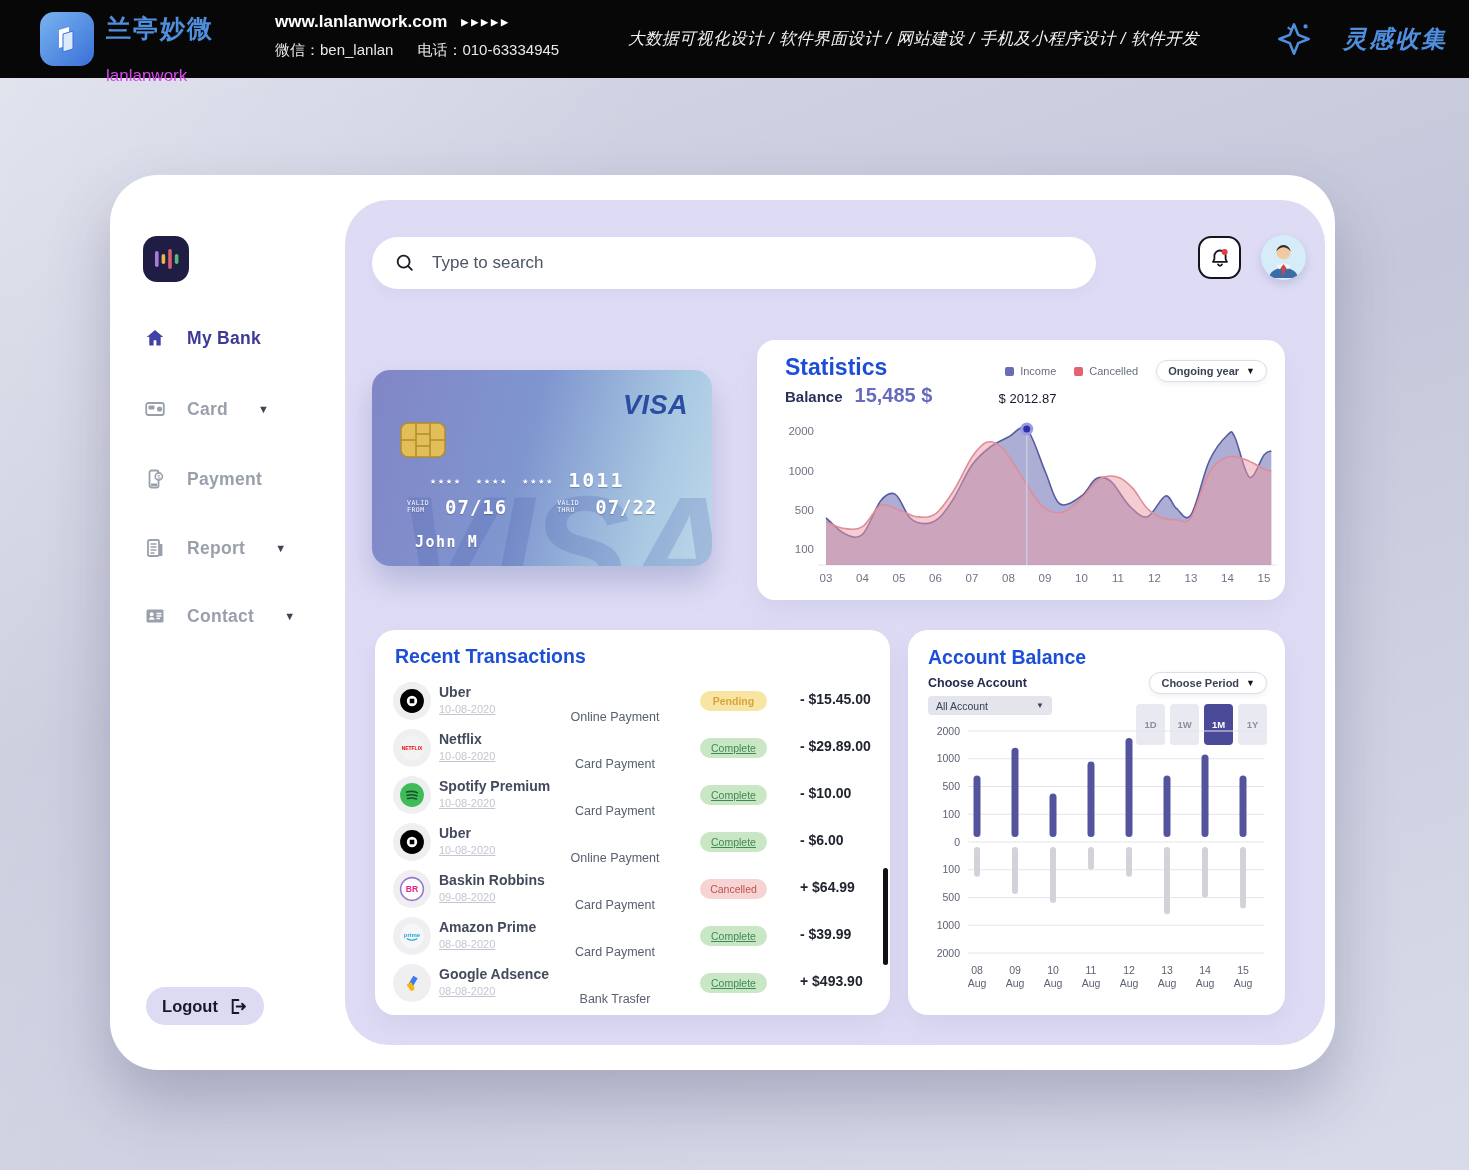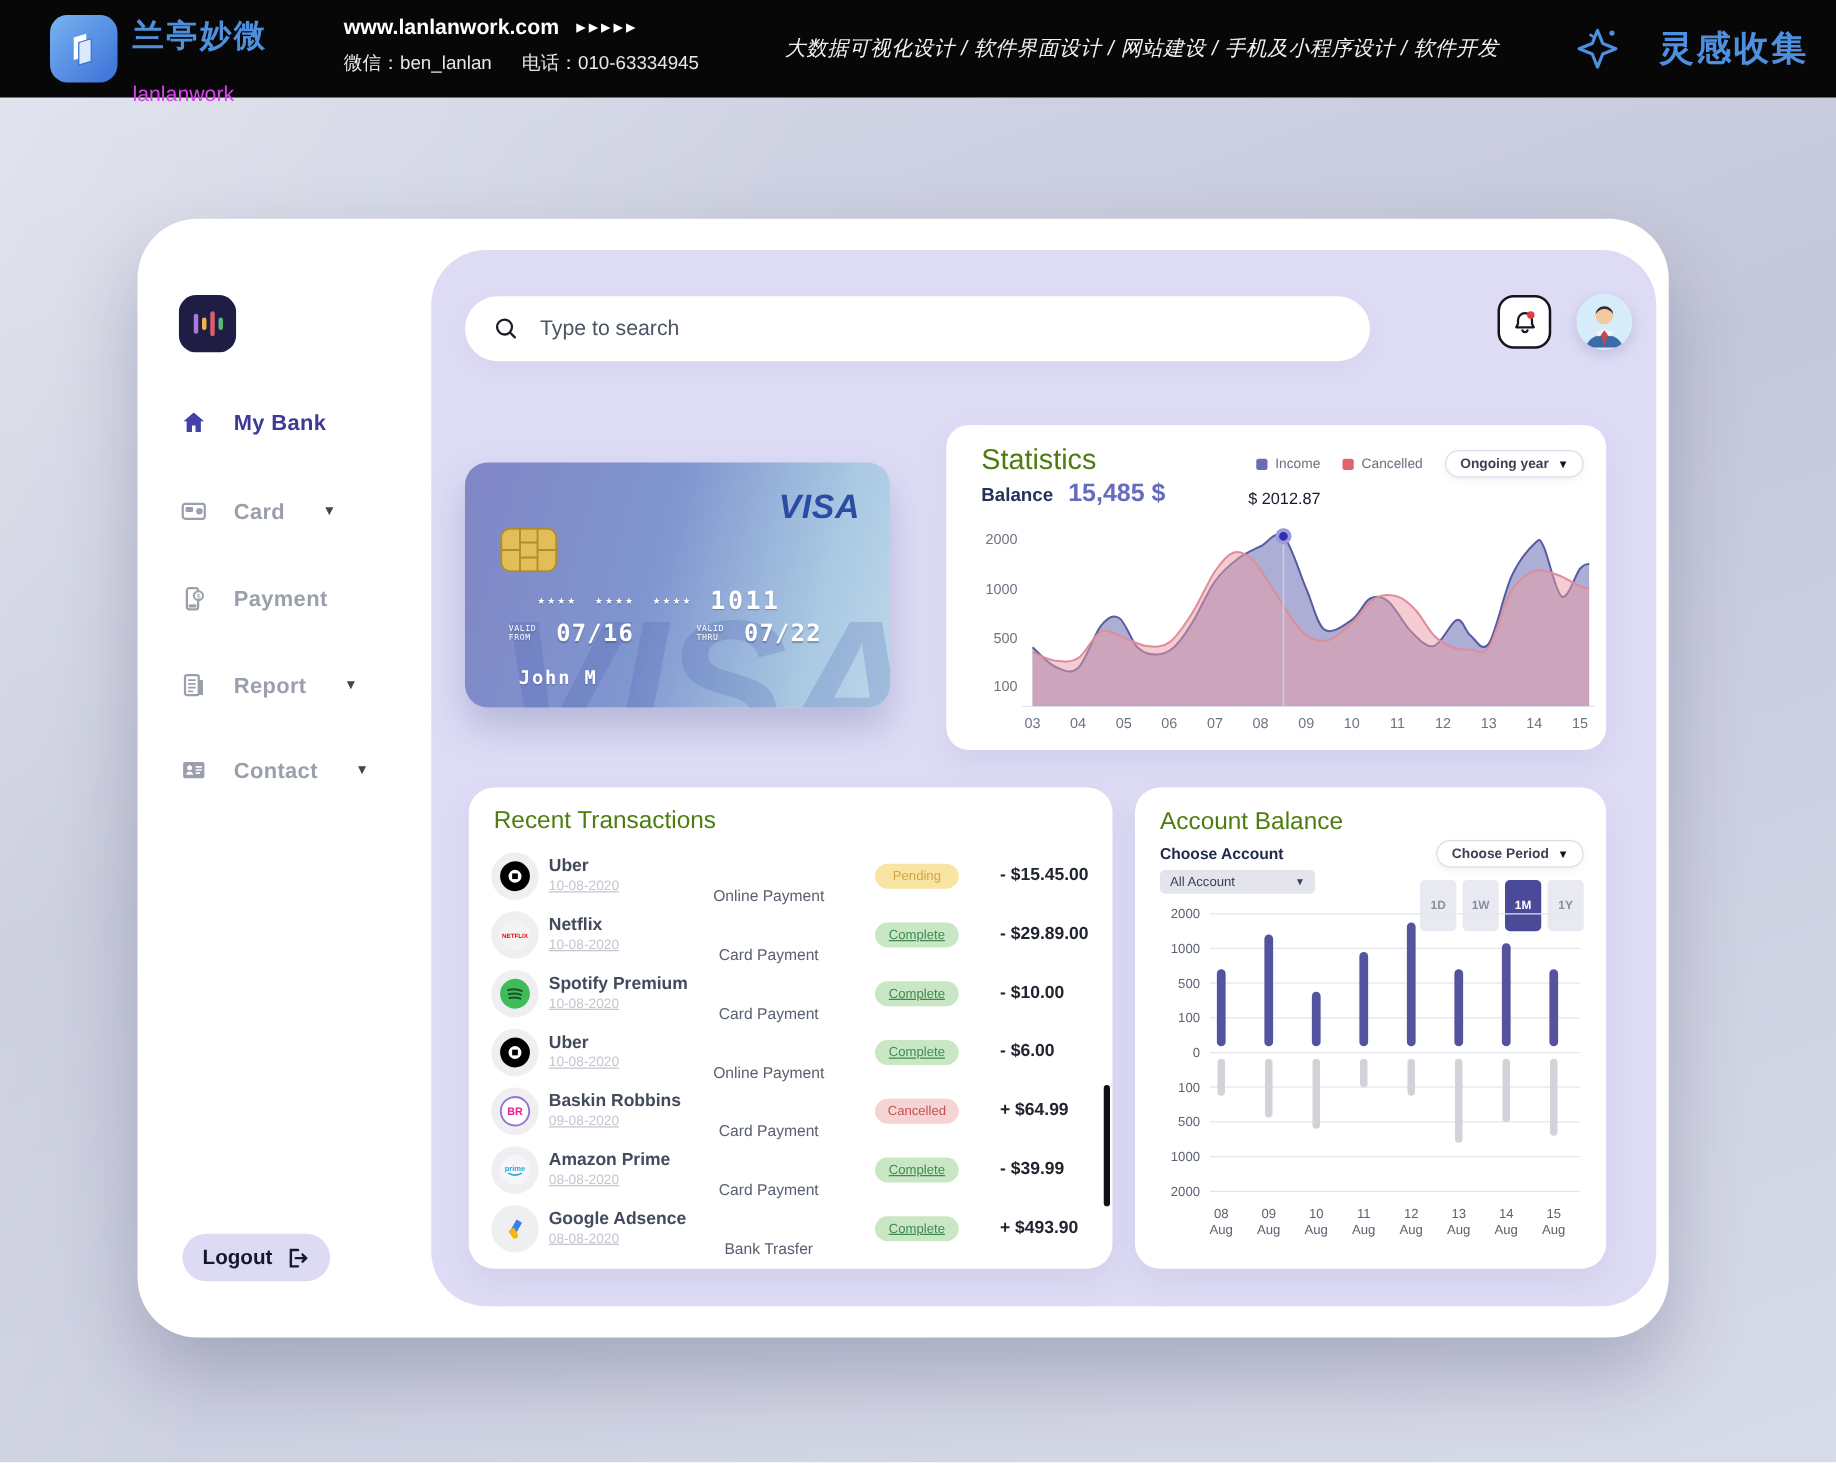--- a/index.html
+++ b/index.html
@@ -13,21 +13,21 @@
     background:linear-gradient(135deg,#79b4f0,#3a6fd8);display:flex;align-items:center;justify-content:center;}
   .tb-brand{position:absolute;left:106px;top:12px;}
   .tb-brand-cn{font-size:25px;font-weight:bold;color:#4f8fdc;letter-spacing:2px;}
   .tb-brand-en{font-size:17px;color:#d946ef;margin-top:21px;}
   .tb-contact{position:absolute;left:275px;top:12px;}
   .tb-web{font-size:17px;font-weight:bold;color:#fff;display:flex;align-items:center;gap:14px;}
   .tb-arrows{font-size:9px;letter-spacing:3px;color:#fff;}
   .tb-line2{margin-top:9px;font-size:15px;color:#e8e8e8;display:flex;gap:24px;}
   .tb-services{position:absolute;left:628px;top:28px;width:600px;font-size:16.5px;font-style:italic;color:#f2f2f2;letter-spacing:.5px;}
   .tb-right{position:absolute;right:22px;top:18px;display:flex;align-items:center;gap:8px;}
-  .tb-right-text{font-size:28px;font-weight:bold;color:#4f8fe0;letter-spacing:2px;margin-left:20px;}
+  .tb-right-text{font-size:24px;font-weight:bold;font-style:italic;color:#4f8fe0;letter-spacing:2px;margin-left:20px;}
   
   .shell{position:absolute;left:110px;top:175px;width:1225px;height:895px;border-radius:48px;background:#ffffff;
     box-shadow:0 30px 60px rgba(60,60,100,.28);}
   .main-surface{position:absolute;left:345px;top:200px;width:980px;height:845px;border-radius:44px;background:#dedcf5;}
   
   .app-logo{position:absolute;left:143px;top:236px;width:46px;height:46px;}
   .menu-item{position:absolute;left:143px;height:28px;display:flex;align-items:center;gap:20px;cursor:pointer;}
   .menu-item .mi-label{font-size:17.5px;font-weight:bold;color:#9aa0ab;letter-spacing:.3px;}
   .menu-item.active .mi-label{color:#3c3a96;}
   .mi-caret{font-size:11px;color:#3f4654;margin-left:10px;}
@@ -61,21 +61,21 @@
   .vlabel{width:28px;font-size:6.5px;line-height:7.5px;letter-spacing:.5px;}
   .vdate{font-size:19px;font-weight:bold;letter-spacing:1px;margin-right:40px;}
   .vdate.last{margin-right:0;}
   .holder{position:absolute;left:43px;top:163px;font-size:15px;font-weight:bold;letter-spacing:1.5px;
     font-family:"DejaVu Sans Mono",monospace;text-shadow:0 1px 1px rgba(40,50,90,.35);}
   
   .panel{position:absolute;background:#fff;box-shadow:0 10px 24px rgba(100,100,150,.10);}
   .stats-panel{left:757px;top:340px;width:528px;height:260px;border-radius:18px;}
   .txn-panel{left:375px;top:630px;width:515px;height:385px;border-radius:20px;}
   .bal-panel{left:908px;top:630px;width:377px;height:385px;border-radius:20px;}
-  .panel-title{font-weight:normal;color:#4d7c0f;}
+  .panel-title{font-weight:bold;color:#1d4ed8;}
   
   .stats-title{position:absolute;left:28px;top:14px;font-size:23px;}
   .stats-balance{position:absolute;left:28px;top:44px;display:flex;align-items:baseline;gap:12px;}
   .stats-balance .bl{font-size:15px;font-weight:bold;color:#27315a;}
   .stats-balance .bv{font-size:20px;font-weight:bold;color:#666bbd;}
   .stats-legend{position:absolute;right:18px;top:20px;display:flex;align-items:center;gap:18px;}
   .legend-item{display:flex;align-items:center;gap:6px;font-size:11px;color:#6a7080;}
   .legend-swatch{width:9px;height:9px;border-radius:2px;display:inline-block;}
   .period-pill{display:flex;align-items:center;gap:7px;font-size:11px;font-weight:bold;color:#3c4254;background:#fff;
     border:1px solid #dcdde8;border-radius:12px;padding:4px 11px;cursor:pointer;box-shadow:0 2px 5px rgba(120,120,170,.10);}
@@ -87,21 +87,21 @@
   .txn-list{position:absolute;left:0;top:48px;width:515px;}
   .txn-row{position:relative;height:47px;cursor:pointer;}
   .txn-logo{position:absolute;left:18px;top:4px;width:38px;height:38px;border-radius:50%;background:#efeff2;
     display:flex;align-items:center;justify-content:center;}
   .txn-logo svg{width:26px;height:26px;}
   .txn-name{position:absolute;left:64px;top:6px;font-size:14px;font-weight:bold;color:#434a5b;}
   .txn-date{position:absolute;left:64px;top:25px;font-size:11px;color:#c3c6cf;text-decoration:underline;}
   .txn-method{position:absolute;left:178px;top:32px;width:124px;text-align:center;font-size:12.5px;color:#596070;}
   .txn-badge{position:absolute;left:325px;top:13px;width:67px;height:20px;border-radius:10px;
     font-size:10.5px;display:flex;align-items:center;justify-content:center;}
-  .badge--pending{background:#f8e5a3;color:#d8a43c;}
+  .badge--pending{background:#f8e5a3;color:#d8a43c;font-weight:bold;}
   .badge--complete{background:#c9e7c4;color:#3f8a52;text-decoration:underline;}
   .badge--cancelled{background:#f6d4d4;color:#c25250;}
   .txn-amount{position:absolute;left:425px;top:13px;font-size:14px;font-weight:bold;color:#20242e;}
   .txn-scrollbar{position:absolute;left:508px;top:238px;width:5px;height:97px;border-radius:3px;background:#101114;cursor:pointer;}
   
   .bal-title{position:absolute;left:20px;top:16px;font-size:19.5px;}
   .bal-choose-label{position:absolute;left:20px;top:46px;font-size:12.5px;font-weight:bold;color:#222b4e;}
   .bal-dropdown{position:absolute;left:20px;top:66px;width:124px;height:19px;border-radius:4px;background:#e3e4ec;
     display:flex;align-items:center;justify-content:space-between;padding:0 8px;box-sizing:border-box;cursor:pointer;}
   .bal-dropdown span{font-size:10.5px;color:#3a4154;}

